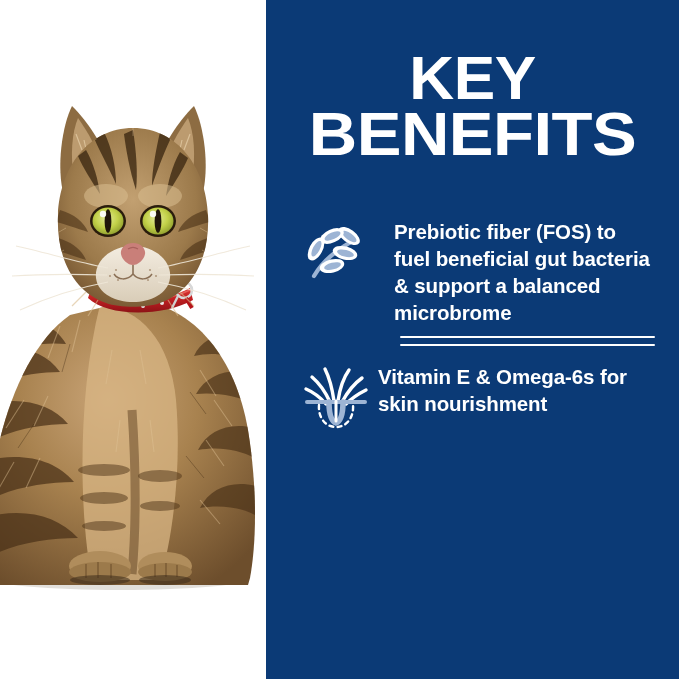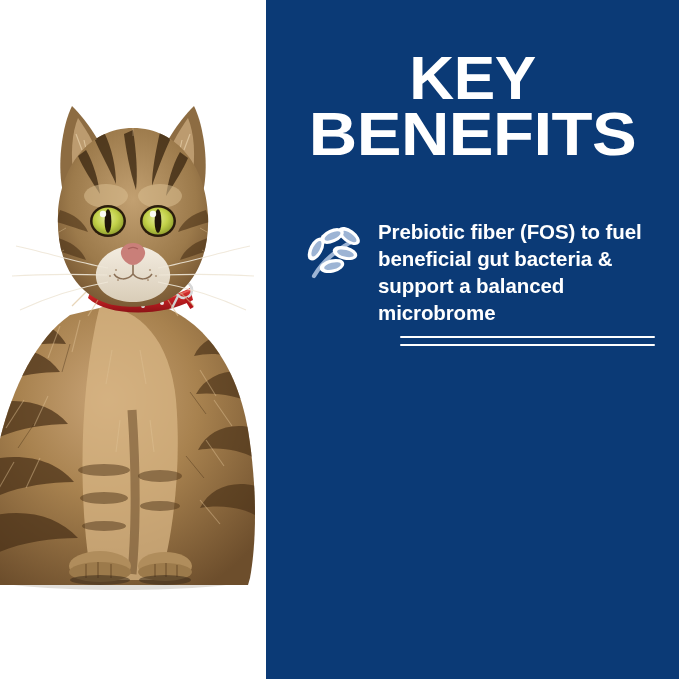--- a/index.html
+++ b/index.html
@@ -107,21 +107,21 @@
     letter-spacing: -0.1px;
   }
 
   .divider {
     height: 2px;
     background: #ffffff;
     margin: 6px 24px 6px 134px;
     border-radius: 1px;
   }
 
-  .b1 { padding-bottom: 4px; }
+  .b1 { padding-bottom: 4px; gap: 16px; }
   .b2 { padding-bottom: 4px; }
   .b3 { padding-bottom: 4px; }
 </style>
 </head>
 <body>
 
 <div class="poster">
 
   <div class="photo-panel">
     <div class="cat">
@@ -419,16 +419,40 @@
           </svg>
         </div>
         <div class="benefit-text">Prebiotic fiber (FOS) to fuel beneficial gut bacteria &amp; support a balanced microbrome</div>
       </div>
 
       <div class="divider"></div>
 
 
       <div class="divider"></div>
 
+      <div class="benefit b3">
+        <div class="benefit-icon">
+          <svg width="70" height="70" viewBox="0 0 70 70" xmlns="http://www.w3.org/2000/svg">
+
+            <g stroke="#ffffff" stroke-width="3.4" fill="none" stroke-linecap="round">
+              <path d="M33 40 C 31 26, 28 16, 24 8"></path>
+              <path d="M37 40 C 39 26, 43 16, 48 9"></path>
+              <path d="M29 41 C 24 30, 18 22, 11 16"></path>
+              <path d="M41 41 C 47 30, 54 22, 61 17"></path>
+              <path d="M25 43 C 19 36, 12 31, 5 28"></path>
+              <path d="M45 43 C 52 36, 59 32, 65 29"></path>
+            </g>
+
+            <path d="M6 41 L 64 41" stroke="#9db4d4" stroke-width="4" stroke-linecap="round" fill="none"></path>
+
+            <path d="M28 41 C 28 52, 30 60, 35 62 C 40 60, 42 52, 42 41" stroke="#9db4d4" stroke-width="5.6" fill="none" stroke-linecap="round" stroke-linejoin="round"></path>
+
+            <path d="M35 40 C 35 50, 35 56, 35 60" stroke="#ffffff" stroke-width="3" fill="none" stroke-linecap="round"></path>
+
+            <path d="M18 44 C 17 56, 24 66, 35 66 C 46 66, 53 56, 52 44" stroke="#ffffff" stroke-width="2.4" fill="none" stroke-dasharray="4 4.2" stroke-linecap="round"></path>
+          </svg>
+        </div>
+        <div class="benefit-text">Vitamin E &amp; Omega-6s for skin nourishment</div>
+      </div>
 
     </div>
   </div>
 </div>
 
 </body></html>

